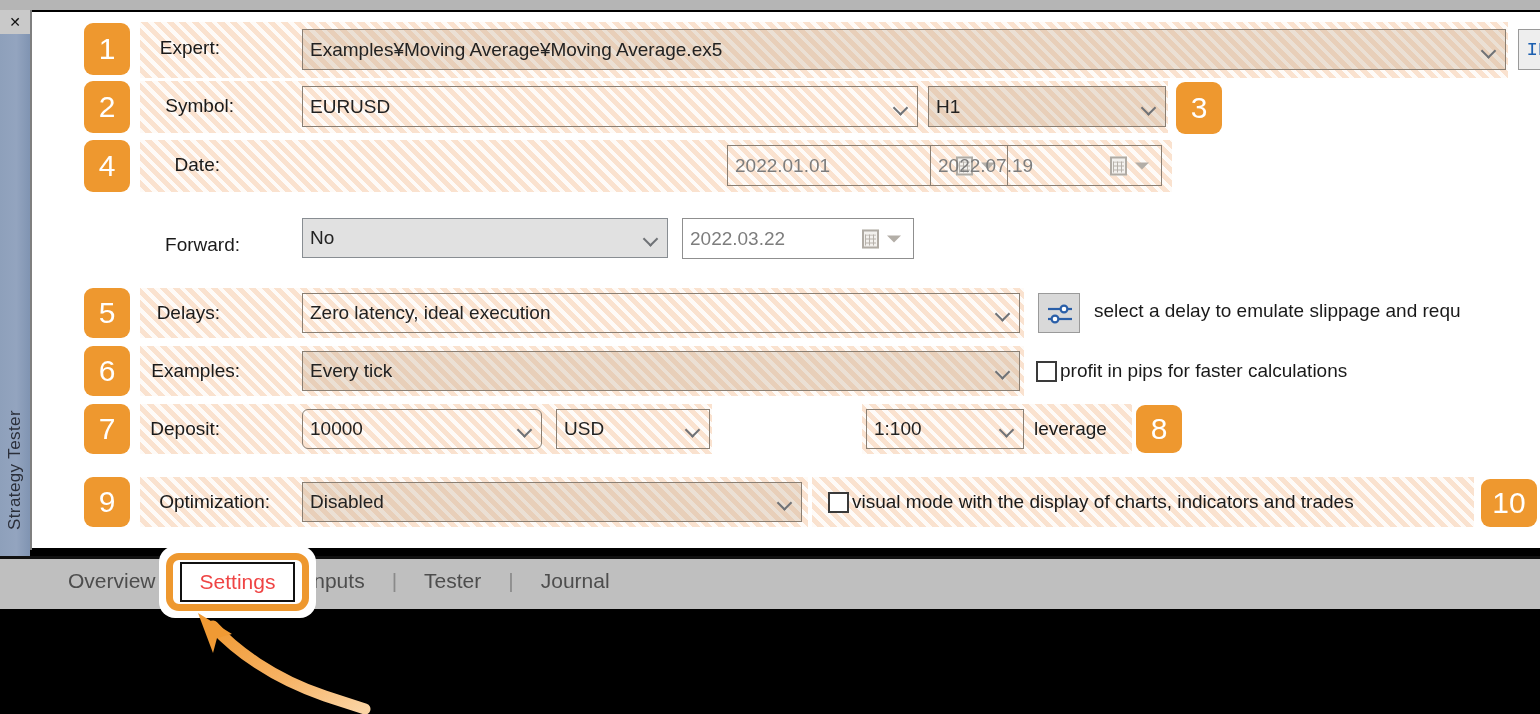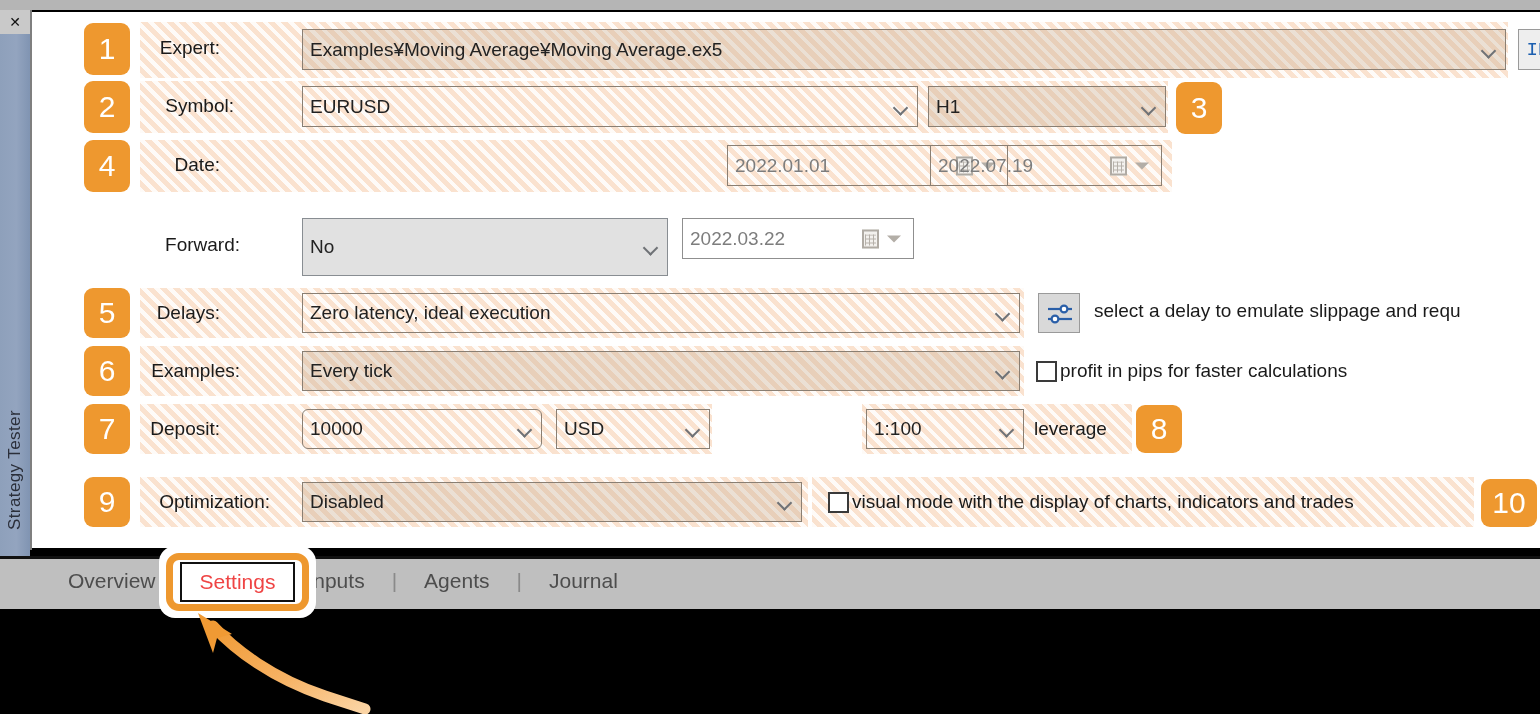--- a/index.html
+++ b/index.html
@@ -150,21 +150,21 @@
     <span class="calicon"></span>
     <span class="caldrop"></span>
   </div>
   <div class="ctl dim" style="left:930px;top:145px;width:232px;height:41px;">
     <span>2022.07.19</span>
     <span class="calicon"></span>
     <span class="caldrop"></span>
   </div>
 
   <div class="lbl" style="position:absolute;left:130px;top:234px;width:110px;">Forward:</div>
-  <div class="ctl gray" style="left:302px;top:218px;width:366px;height:58px;">
+  <div class="ctl gray" style="left:302px;top:218px;width:366px;height:40px;">
     <span>No</span>
     <span class="chev"></span>
   </div>
   <div class="ctl white dim" style="left:682px;top:218px;width:232px;height:41px;">
     <span>2022.03.22</span>
     <span class="calicon"></span>
     <span class="caldrop"></span>
   </div>
 
   <div class="hl" style="left:140px;top:288px;width:884px;height:50px;"></div>
@@ -234,21 +234,21 @@
   <div class="badge" style="left:1481px;top:479px;width:56px;height:48px;">10</div>
 
   <div class="belowtabs"></div>
   <div class="tabbar"></div>
 
   <div class="tabs">
     <span class="tab">Overview</span>
     <span class="tab" style="visibility:hidden;">Settings</span>
     <span class="tab">Inputs</span>
     <span class="tabsep">|</span>
-    <span class="tab">Agents</span>
+    <span class="tab">Tester</span>
     <span class="tabsep">|</span>
     <span class="tab">Journal</span>
   </div>
 
   <div class="callout-white"></div>
   <div class="callout-orange"></div>
   <div class="callout-inner">Settings</div>
 
   <div class="arrowwrap">
     <svg width="260" height="106" viewBox="0 0 260 106">

